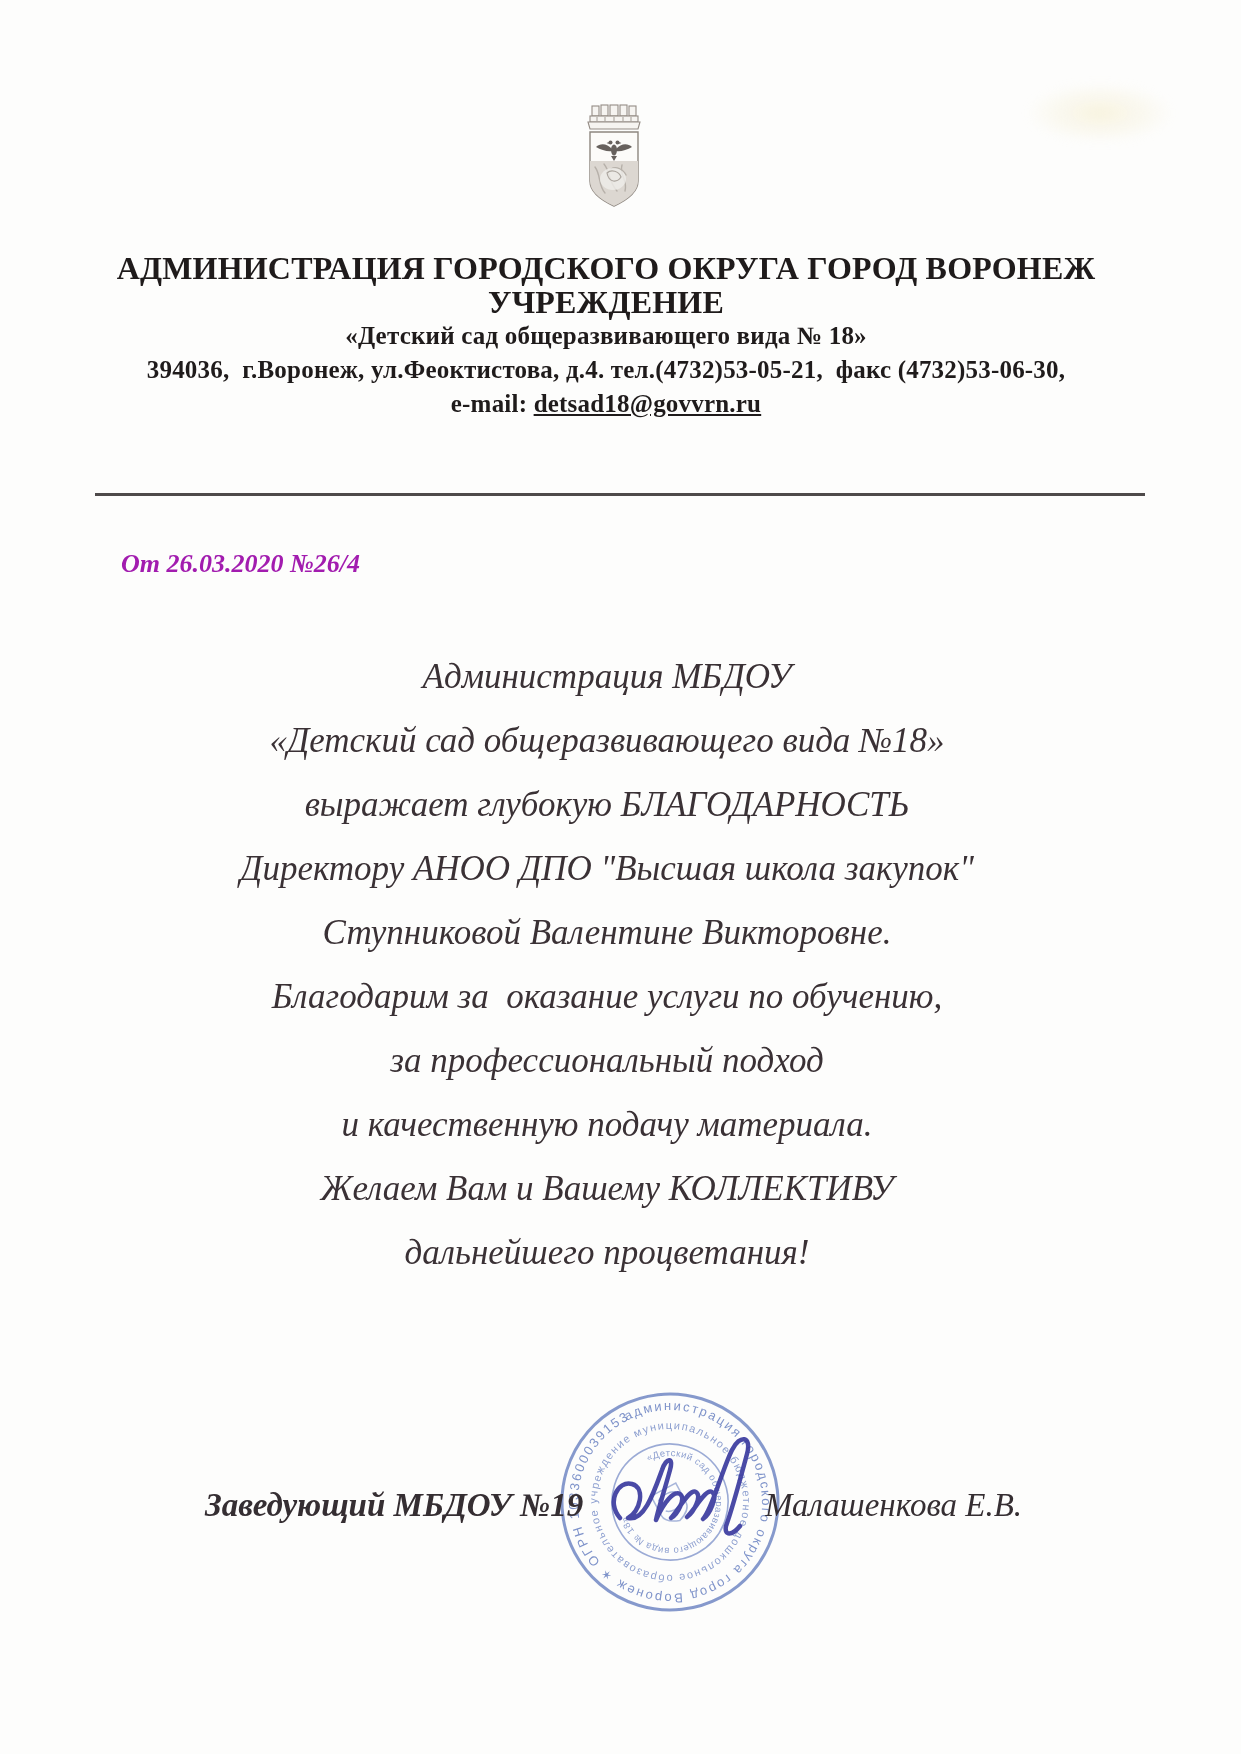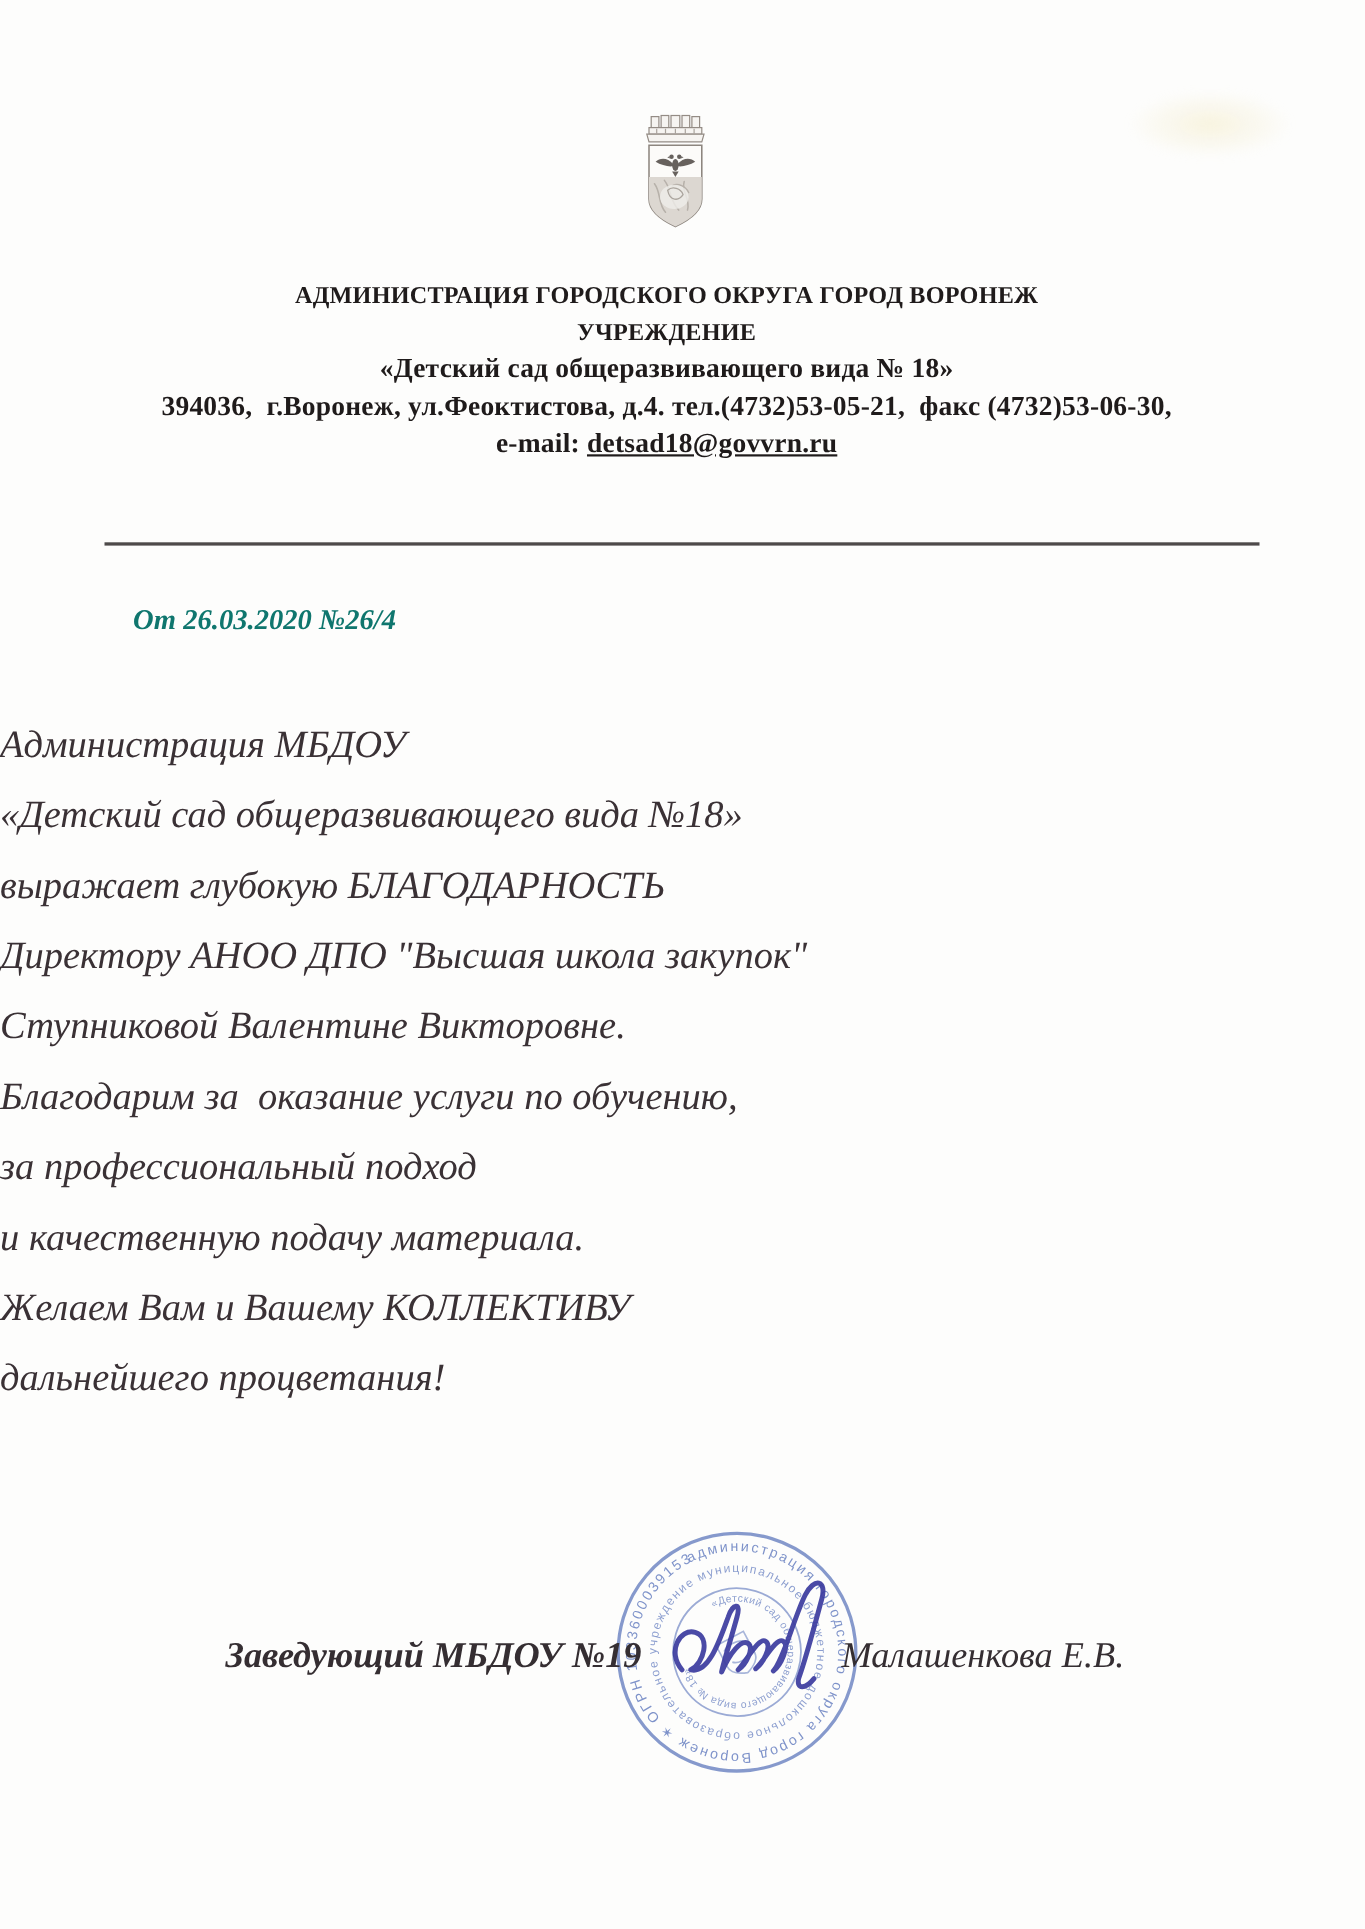--- a/index.html
+++ b/index.html
@@ -25,21 +25,21 @@
 
   .letterhead {
     position: absolute;
     left: 0; top: 251px;
     width: 1212px;
     text-align: center;
     color: #1f1b1b;
   }
   .h-line {
     font-weight: bold;
-    font-size: 22px;
+    font-size: 32px;
     line-height: 34px;
     white-space: pre-wrap;
     letter-spacing: 0.2px;
   }
   .h-line.kindergarten { font-size: 25px; }
   .h-line.address, .h-line.email, .h-line.registration { font-size: 25px; }
   .h-line.email a, .h-line.email .u {
     text-decoration: underline;
     color: inherit;
   }
@@ -48,29 +48,29 @@
     left: 95px; top: 493px;
     width: 1050px; height: 3px;
     background: #4e4a4a;
   }
   .ref-date {
     position: absolute;
     left: 121px; top: 549px;
     font-weight: bold;
     font-style: italic;
     font-size: 26px;
-    color: #0f766e;
+    color: #a21caf;
     white-space: pre-wrap;
     text-align: right;
   }
   .letter-body {
     position: absolute;
     left: 0; top: 645px;
     width: 1214px;
-    text-align: left;
+    text-align: center;
     font-style: italic;
     font-size: 35px;
     line-height: 64px;
     color: #3a3135;
   }
   .b-line { white-space: pre-wrap; }
 
   .sign-row { position: absolute; left: 0; top: 1487px; width: 1241px; height: 60px; }
   .sign-position {
     position: absolute; left: 205px; top: 0;

